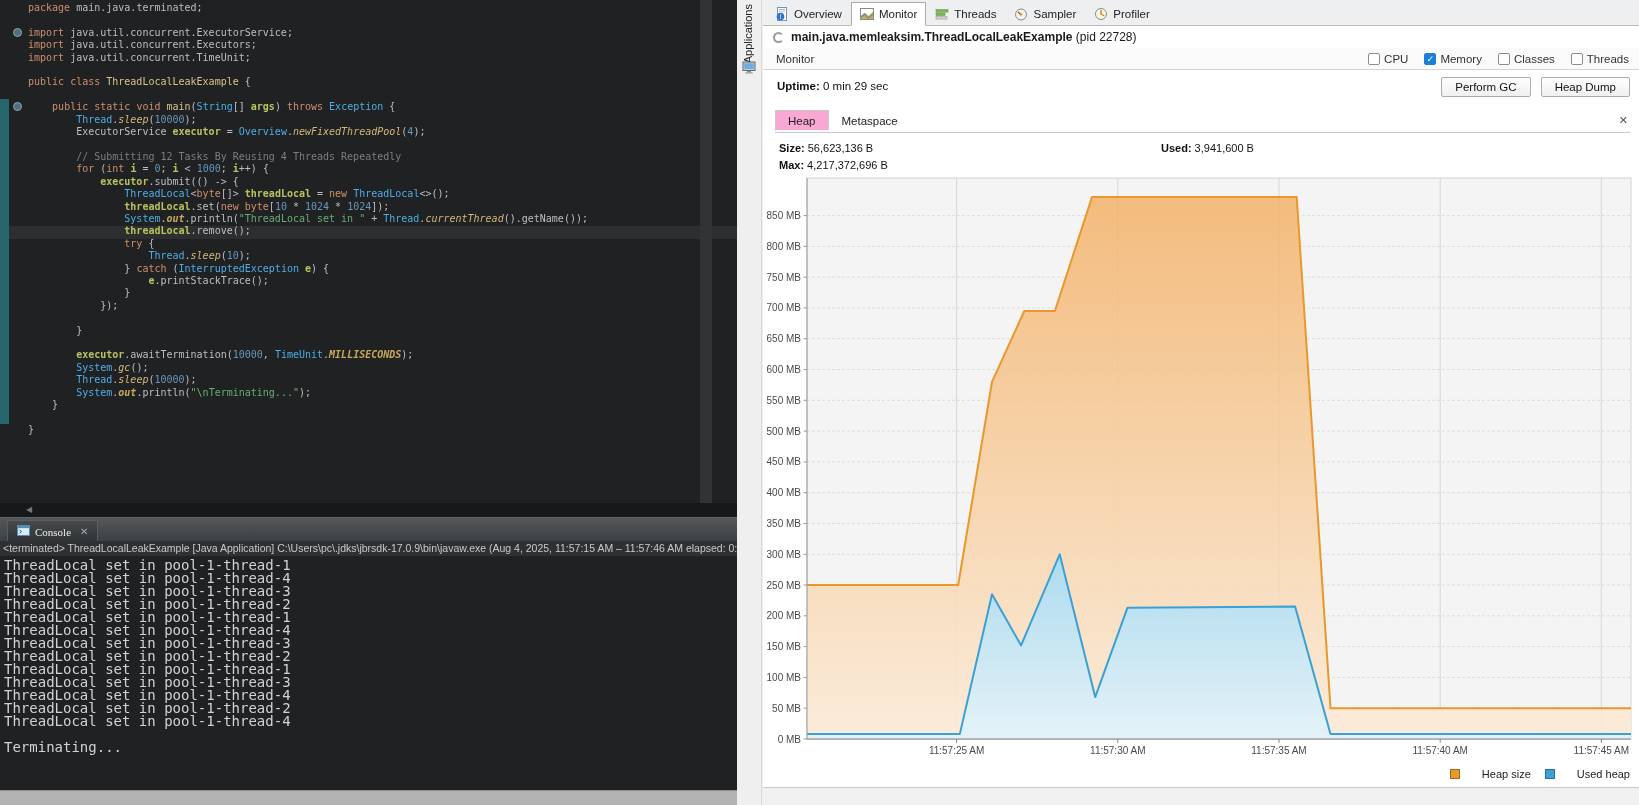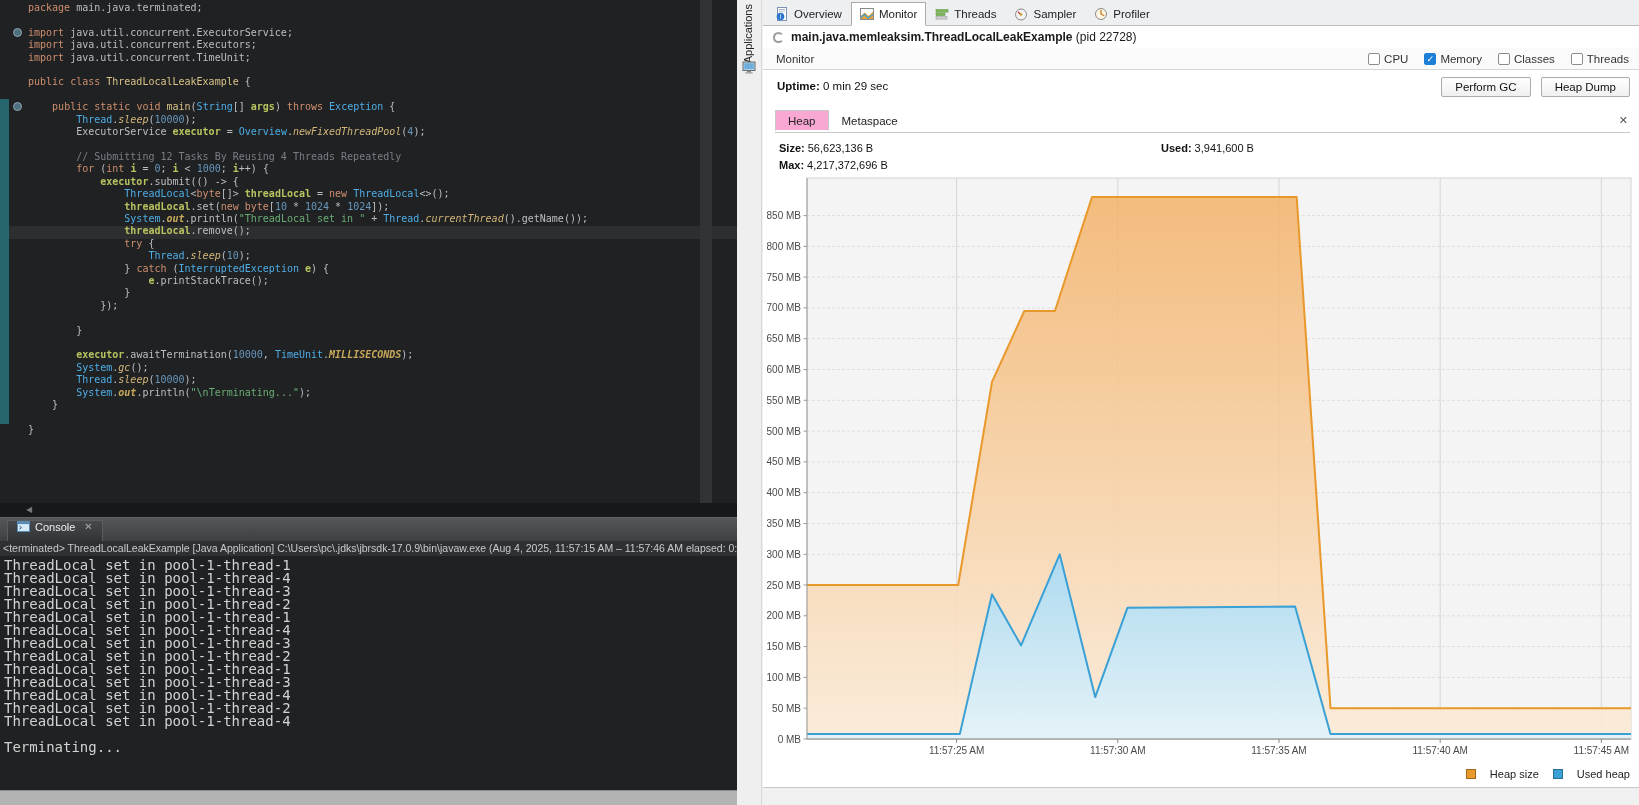--- a/index.html
+++ b/index.html
@@ -17,21 +17,21 @@
   .kw{color:#CF8E6D;} .typ{color:#4EADE5;} .def{color:#D9C287;}
   .var{color:#B8C25F;font-weight:bold;} .num{color:#6897BB;}
   .str{color:#6AAB73;} .com{color:#7A7E85;}
   .meti{color:#D5B778;font-style:italic;} .fld{color:#C8A95B;font-weight:bold;font-style:italic;}
   .pln{color:#BCBEC4;}
   #hscroll{position:absolute;left:0;top:503px;width:737px;height:14px;background:#17181A;color:#777;font-size:8px;line-height:14px;}
   #hscroll span{margin-left:26px;}
 
   
   #ctabrow{position:absolute;left:0;top:517px;width:737px;height:24px;background:linear-gradient(#54585A,#3C4043);border-top:1px solid #606466;box-sizing:border-box;}
-  #ctab{position:absolute;left:7px;top:2px;height:21px;display:flex;align-items:flex-start;gap:5px;padding:0 9px;background:linear-gradient(#464A4C,#2F3335);border:1px solid #5A5E60;border-bottom:none;color:#EDEDED;font-size:11px;}
+  #ctab{position:absolute;left:7px;top:2px;height:21px;display:flex;align-items:center;gap:5px;padding:0 9px;background:linear-gradient(#464A4C,#2F3335);border:1px solid #5A5E60;border-bottom:none;color:#EDEDED;font-size:11px;font-family:Liberation Serif, serif;}
   #ctab .x{color:#ABABAB;font-size:10px;margin-left:4px;}
   #cstatus{position:absolute;left:0;top:541px;width:737px;height:15px;background:#2E3133;color:#C9C9C9;font-size:10.5px;line-height:15px;padding-left:3px;white-space:nowrap;overflow:hidden;box-sizing:border-box;}
   #cout{position:absolute;left:0;top:556px;width:789px;height:234px;overflow:hidden;padding:3px 0 0 4px;font-family:"DejaVu Sans Mono",monospace;font-size:14px;line-height:13px;color:#D2D2D2;box-sizing:border-box;}
   .cline{height:13px;white-space:pre;}
   #strip-l{position:absolute;left:0;top:790px;width:737px;height:15px;background:#B3B3B3;border-top:1px solid #8E8E8E;box-sizing:border-box;}
 
   
   #vvm{position:absolute;left:737px;top:0;width:902px;height:805px;background:#F0F0F0;}
   #vvm-side{position:absolute;left:0;top:0;width:25px;height:805px;background:#EFEFEF;border-right:1px solid #D8D8D8;box-sizing:border-box;}
   #vvm-side .vtext{position:absolute;left:5px;top:4px;writing-mode:vertical-rl;transform:rotate(180deg);font-size:11px;color:#222;}
@@ -54,21 +54,21 @@
   #btns{position:absolute;top:7px;right:9px;display:flex;gap:10px;}
   #btns button{font-family:"Liberation Sans",sans-serif;font-size:11.5px;padding:3px 13px;border:1px solid #ACACAC;border-radius:2px;background:linear-gradient(#FEFEFE,#F0F0F0);color:#111;}
   #subtabrow{position:absolute;left:12px;right:9px;top:40px;height:22px;border-bottom:1px solid #C9C9C9;}
   .stab{display:inline-block;padding:4px 12px 3px;font-size:11.5px;color:#222;border:1px solid transparent;margin-bottom:-1px;}
   .stab.sel{background:#f9a8d4;border:1px solid #C9C9C9;border-bottom:1px solid #FFF;}
   #subclose{position:absolute;right:2px;top:4px;font-size:11px;color:#555;}
   .stat{position:absolute;font-size:11px;color:#111;}
   #stat-size{left:16px;top:72px;} #stat-used{left:398px;top:72px;} #stat-max{left:16px;top:89px;}
   #chart-svg{position:absolute;left:0;top:106px;}
   #legend{position:absolute;top:698px;right:9px;display:flex;gap:14px;align-items:center;font-size:11px;color:#222;}
-  .litem{display:flex;align-items:center;gap:14px;}
+  .litem{display:flex;align-items:center;gap:22px;}
   .sw{width:10px;height:10px;border:1px solid rgba(0,0,0,0.3);box-sizing:border-box;}
 </style>
 </head>
 <body>
 
 <div id="app">
 
   <div id="editor">
     <div id="code-region">
       <div id="cur-line" style="top: 225.56px;"></div>

